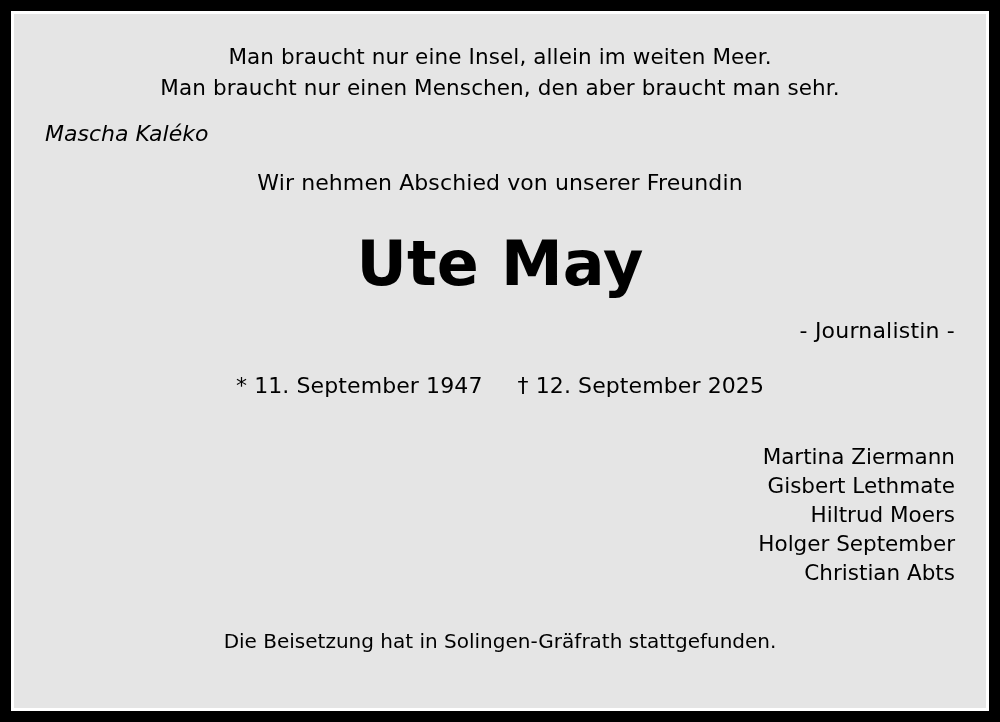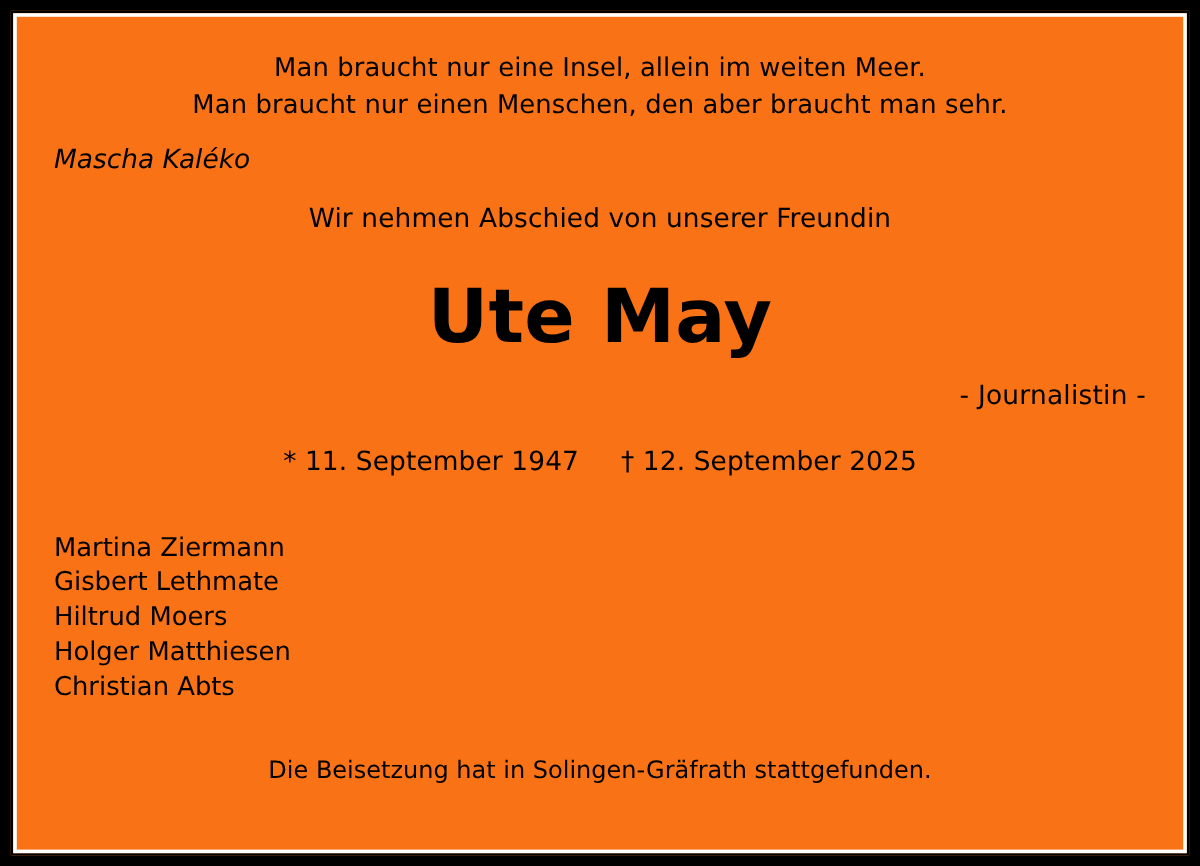--- a/index.html
+++ b/index.html
@@ -12,21 +12,21 @@
     height: 722px;
     font-family: "DejaVu Sans", sans-serif;
     color: #000000;
     overflow: hidden;
   }
   .notice {
     box-sizing: border-box;
     width: 1000px;
     height: 722px;
     border: 9px solid #000000;
-    background: #f97316;
+    background: #e5e5e5;
     padding: 0;
     position: relative;
   }
   .inner-frame {
     box-sizing: border-box;
     width: 100%;
     height: 100%;
     border: 2px solid #000000;
     outline: 3px solid #ffffff;
     outline-offset: -5px;
@@ -75,21 +75,21 @@
   .dates {
     text-align: center;
     font-size: 22px;
     margin-top: 30px;
     letter-spacing: 0.1px;
   }
   .dates .birth {
     margin-right: 35px;
   }
   .mourners {
-    text-align: left;
+    text-align: right;
     font-size: 21.5px;
     line-height: 1.35;
     margin-top: 44px;
   }
   .mourners .mourner {
     display: block;
   }
   .footer {
     text-align: center;
     font-size: 20px;
@@ -116,20 +116,20 @@
     <div class="role">- Journalistin -</div>
 
     <div class="dates">
       <span class="birth">* 11. September 1947</span><span class="death">† 12. September 2025</span>
     </div>
 
     <div class="mourners">
       <span class="mourner">Martina Ziermann</span>
       <span class="mourner">Gisbert Lethmate</span>
       <span class="mourner">Hiltrud Moers</span>
-      <span class="mourner">Holger Matthiesen</span>
+      <span class="mourner">Holger September</span>
       <span class="mourner">Christian Abts</span>
     </div>
 
     <div class="footer">Die Beisetzung hat in Solingen-Gräfrath stattgefunden.</div>
 
   </div>
 </div>
 
 </body></html>

